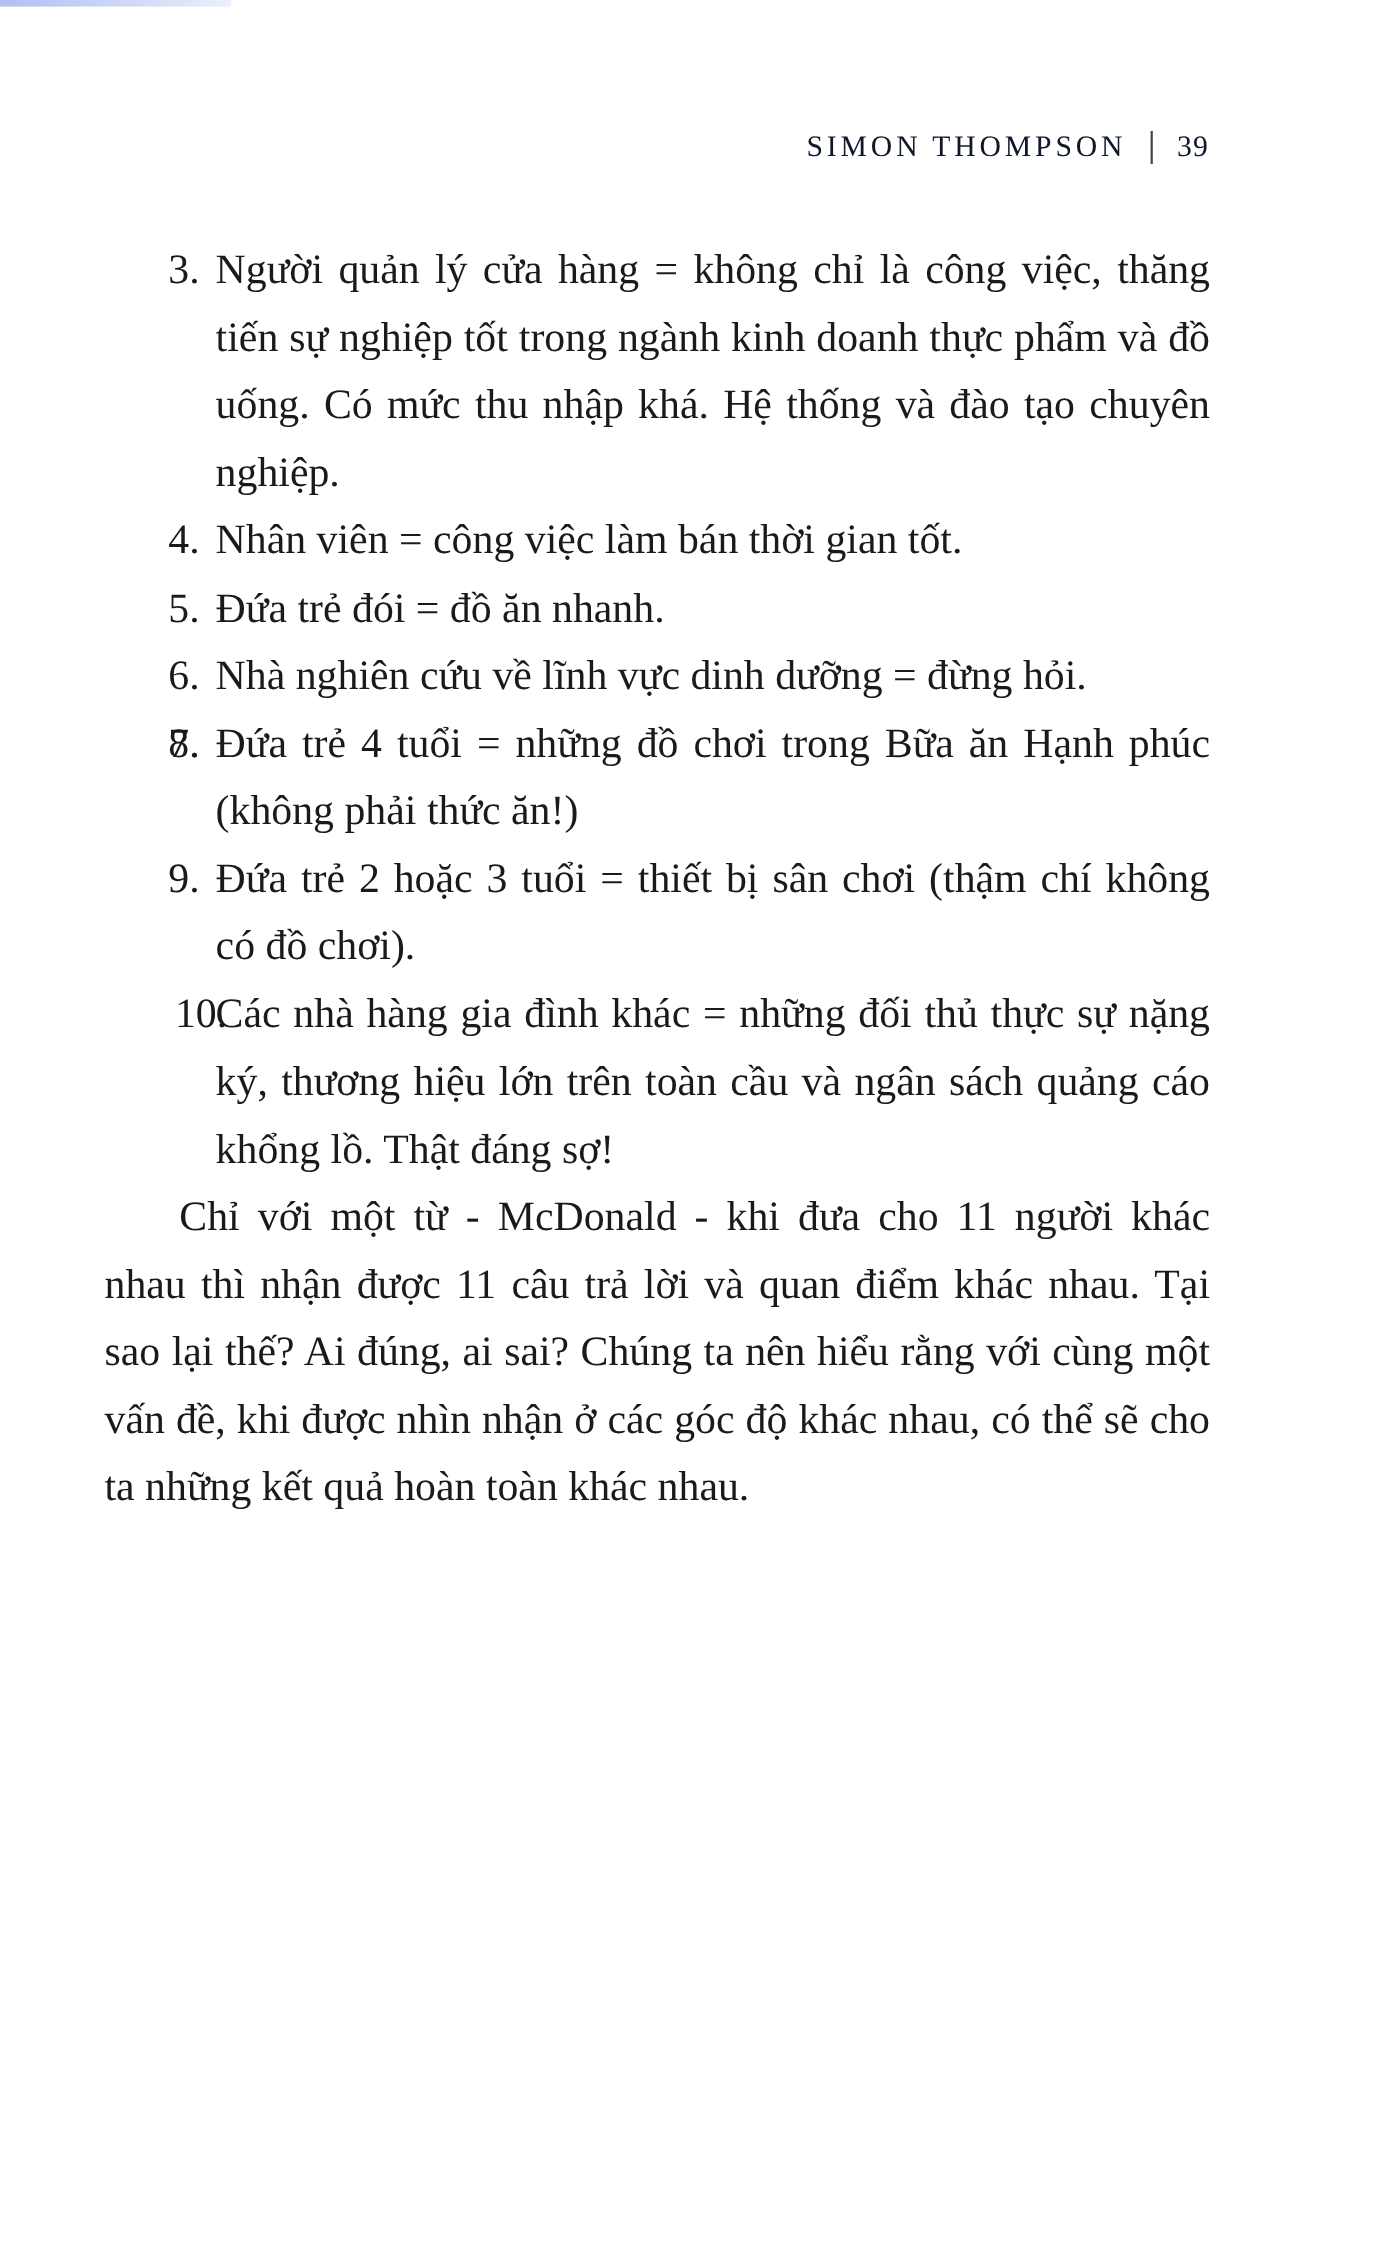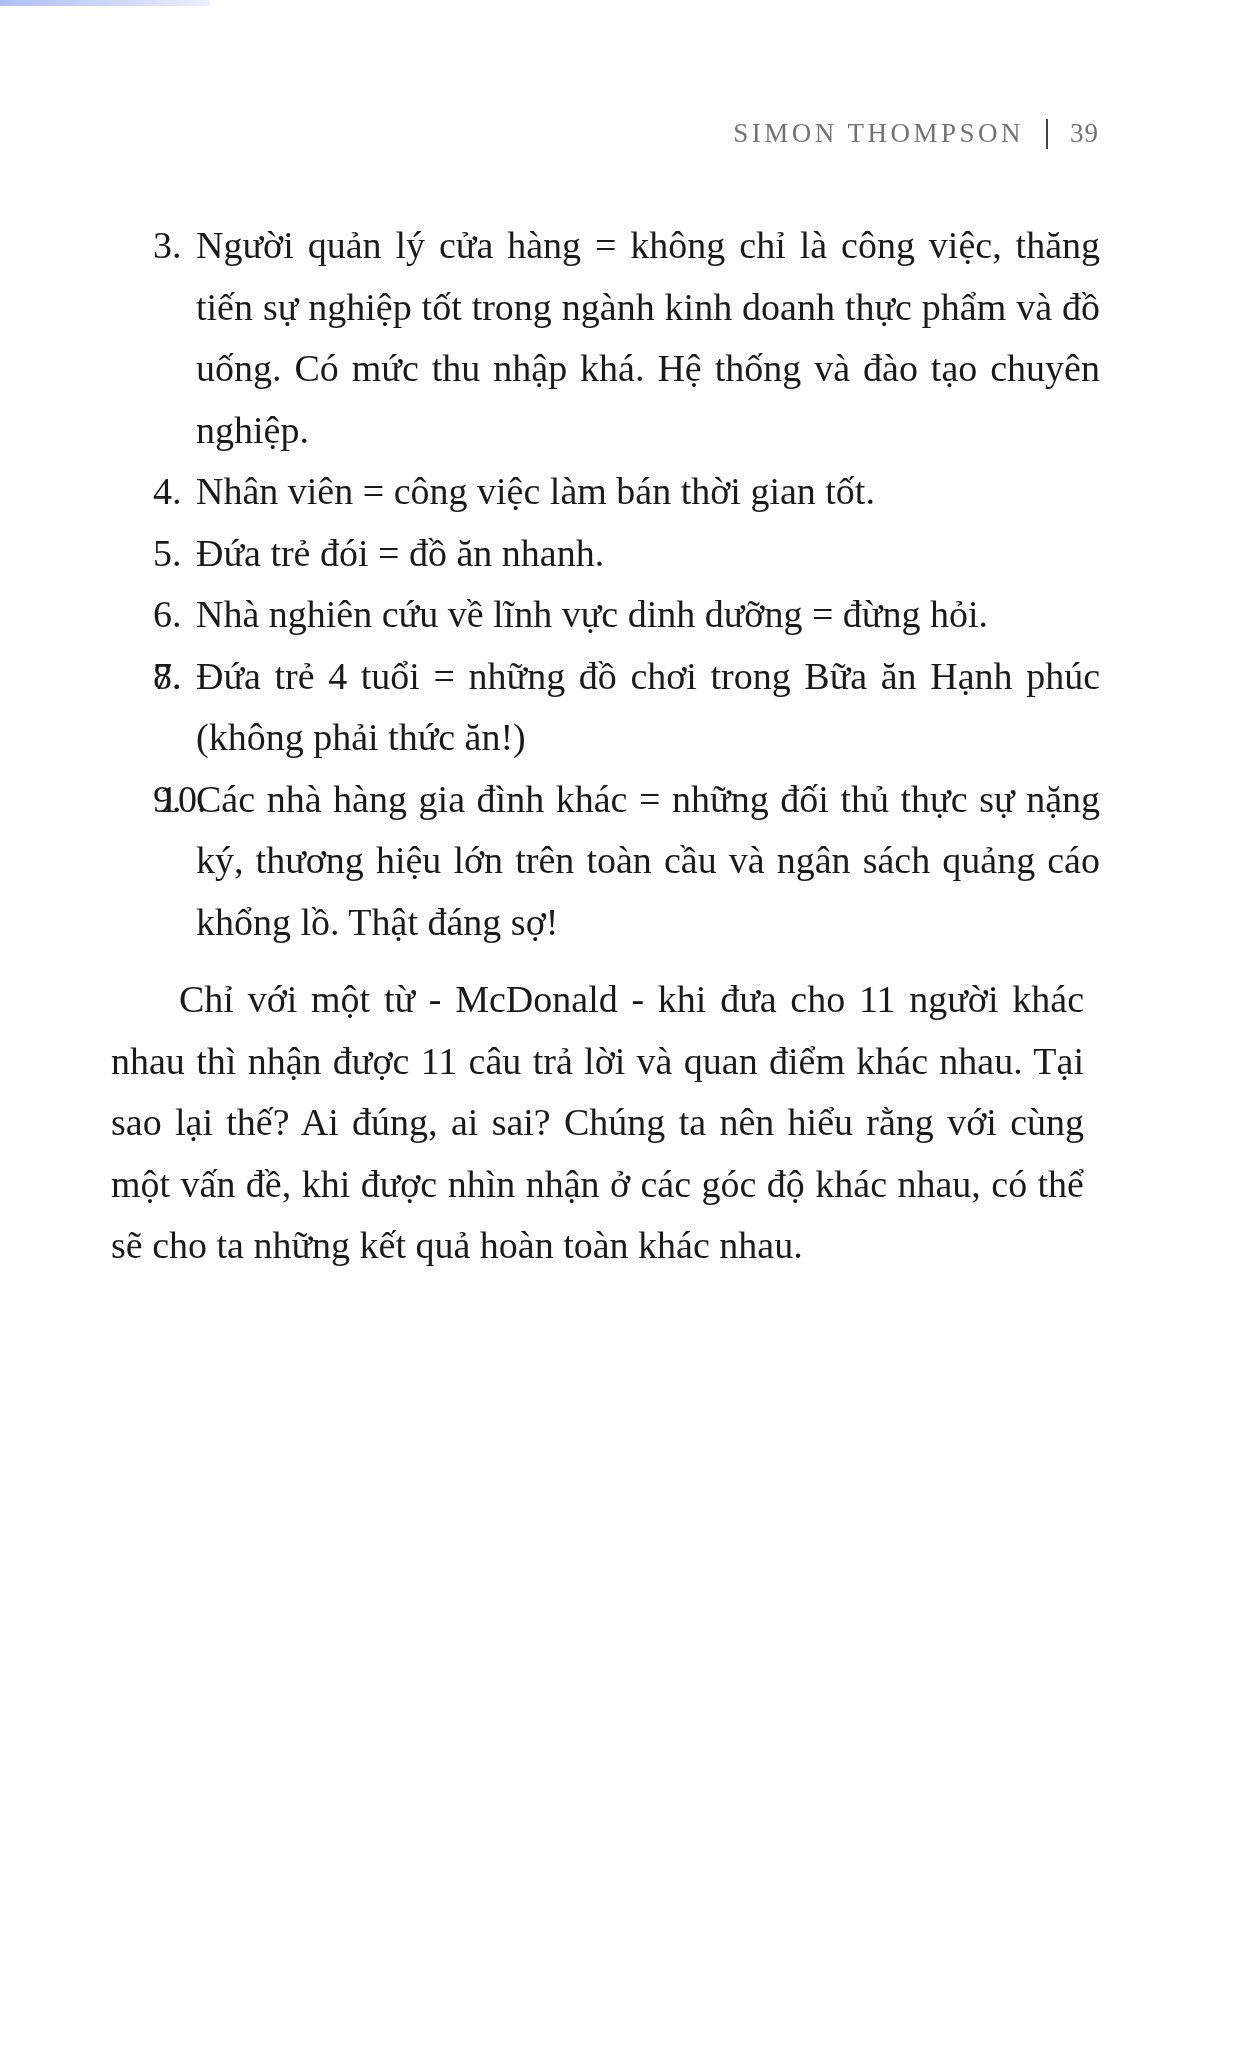--- a/index.html
+++ b/index.html
@@ -26,21 +26,21 @@
     }
     .running-head {
       position: absolute;
       top: 118px;
       right: 158px;
       display: flex;
       align-items: center;
       gap: 22px;
       font-size: 27px;
       letter-spacing: 3.5px;
-      color: #737373;
+      color: #0f172a;
     }
     .running-head .sep {
       display: inline-block;
       width: 2px;
       height: 30px;
       background: #444;
     }
     .page-num {
       letter-spacing: 1px;
     }
@@ -68,21 +68,21 @@
       left: 58px;
       top: 0;
     }
     ol.items li.wide .num {
       left: 64px;
     }
     ol.items li.wide {
       padding-left: 101px;
     }
     p.para {
-      margin: 16px;
+      margin: 0;
       text-indent: 68px;
       text-align: justify;
     }
     p.para + p.para {
       margin-top: 10px;
     }
   </style>
 </head>
 <body>
 
@@ -114,20 +114,21 @@
     </li>
     <li>
       <span class="num">7.</span>
     </li>
     <li>
       <span class="num">8.</span>
       <span>Đứa trẻ 4 tuổi = những đồ chơi trong Bữa ăn Hạnh phúc (không phải thức ăn!)</span>
     </li>
     <li>
       <span class="num">9.</span>
+      <span>Đứa trẻ 2 hoặc 3 tuổi = thiết bị sân chơi (thậm chí không có đồ chơi).</span>
     </li>
     <li class="wide">
       <span class="num">10.</span>
       <span>Các nhà hàng gia đình khác = những đối thủ thực sự nặng ký, thương hiệu lớn trên toàn cầu và ngân sách quảng cáo khổng lồ. Thật đáng sợ!</span>
     </li>
   </ol>
 
   <p class="para">Chỉ với một từ - McDonald - khi đưa cho 11 người khác nhau thì nhận được 11 câu trả lời và quan điểm khác nhau. Tại sao lại thế? Ai đúng, ai sai? Chúng ta nên hiểu rằng với cùng một vấn đề, khi được nhìn nhận ở các góc độ khác nhau, có thể sẽ cho ta những kết quả hoàn toàn khác nhau.</p>
 </div>
 

